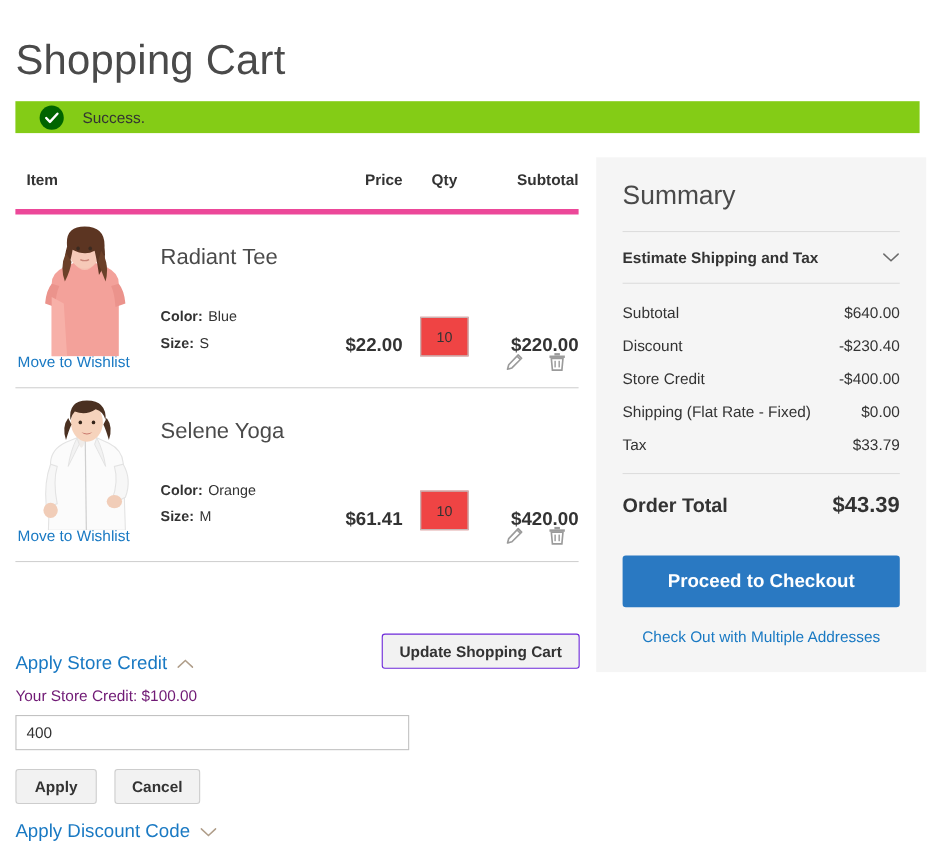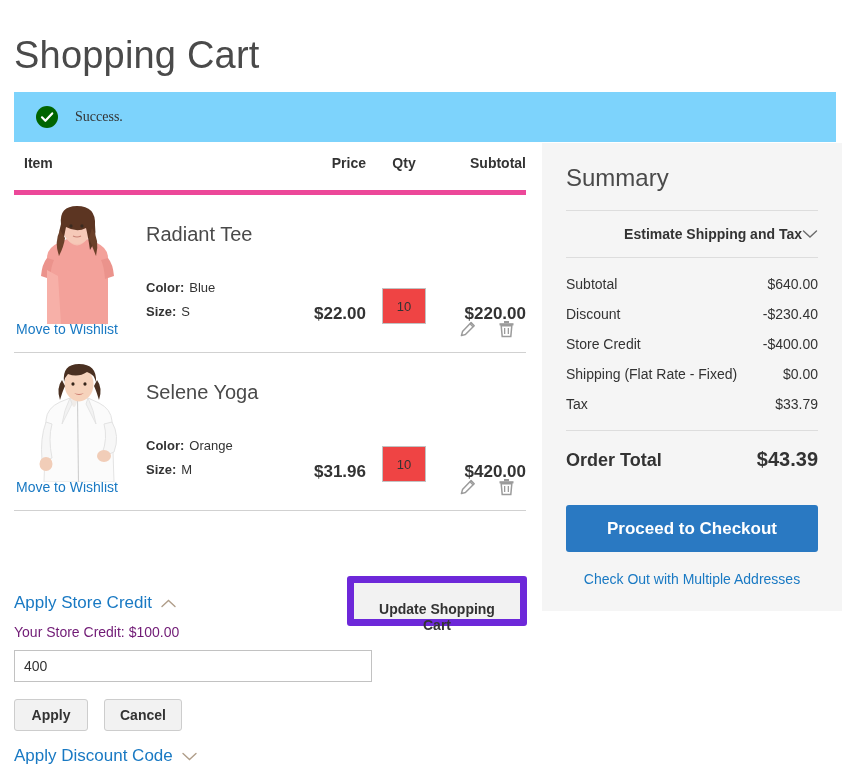--- a/index.html
+++ b/index.html
@@ -22,26 +22,25 @@
     color: #4a4a4a;
     letter-spacing: .2px;
     line-height: 56px;
     white-space: nowrap;
   }
 
   
   .msg-success {
     position: absolute;
     left: 14px; top: 92px;
-    width: 822px; height: 50px;
-    background: #7dd3fc;
+    width: 822px; height: 29px;
+    background: #84cc16;
     display: flex;
     align-items: center;
     padding-left: 22px;
-    font-family: Liberation Serif, serif;
   }
   .msg-icon {
     width: 22px; height: 22px;
     border-radius: 50%;
     background: #006400;
     display: flex; align-items: center; justify-content: center;
     flex: 0 0 auto;
   }
   .msg-icon svg { display: block; }
   .msg-text {
@@ -144,27 +143,27 @@
   .icon-group { display: flex; align-items: center; gap: 22px; padding-right: 11px; }
   .icon-btn { cursor: pointer; line-height: 0; }
   .icon-btn svg { display: block; }
 
   
   .update-cart-btn {
     position: absolute;
     left: 347px; top: 576px;
     width: 180px; height: 32px;
     background: #f2f2f2;
-    border: 7px solid #6d28d9;
+    border: 1px solid #6d28d9;
     border-radius: 3px;
     font-size: 14px; font-weight: bold;
     color: #333;
     font-family: "Liberation Sans", sans-serif;
     cursor: pointer;
-    padding: 18px;
+    padding: 0;
   }
 
   .collapsible-title {
     font-size: 17px;
     color: #1979c3;
     cursor: pointer;
     display: inline-flex;
     align-items: center;
     gap: 9px;
   }
@@ -212,21 +211,21 @@
     font-size: 24px;
     font-weight: 300;
     color: #4a4a4a;
     line-height: 30px;
     padding-bottom: 17px;
     border-bottom: 1px solid #dddddd;
   }
   .estimate-row {
     display: flex;
     align-items: center;
-    justify-content: flex-end;
+    justify-content: space-between;
     padding: 15px 0 15px 0;
     border-bottom: 1px solid #dddddd;
     cursor: pointer;
   }
   .estimate-label { font-size: 14px; font-weight: bold; color: #333; }
 
   .totals { padding-top: 11px; }
   .total-row {
     display: flex; justify-content: space-between;
     font-size: 14px;
@@ -377,21 +376,21 @@
           <div class="prod-name">Selene Yoga</div>
           <div class="prod-opts">
             <div class="opt-line">
               <span class="opt-label">Color:</span><span class="opt-value">Orange</span>
             </div>
             <div class="opt-line">
               <span class="opt-label">Size:</span><span class="opt-value">M</span>
             </div>
           </div>
         </div>
-        <div class="cell-price">$31.96</div>
+        <div class="cell-price">$61.41</div>
         <div class="cell-qty">
           <input class="qty-input" type="text" value="10" style="">
         </div>
         <div class="cell-subtotal">$420.00</div>
       </div>
       <div class="row-actions">
         <a class="wishlist-link">Move to Wishlist</a>
         <span class="icon-group">
           <span class="icon-btn">
             <svg width="17" height="17" viewBox="0 0 17 17">

